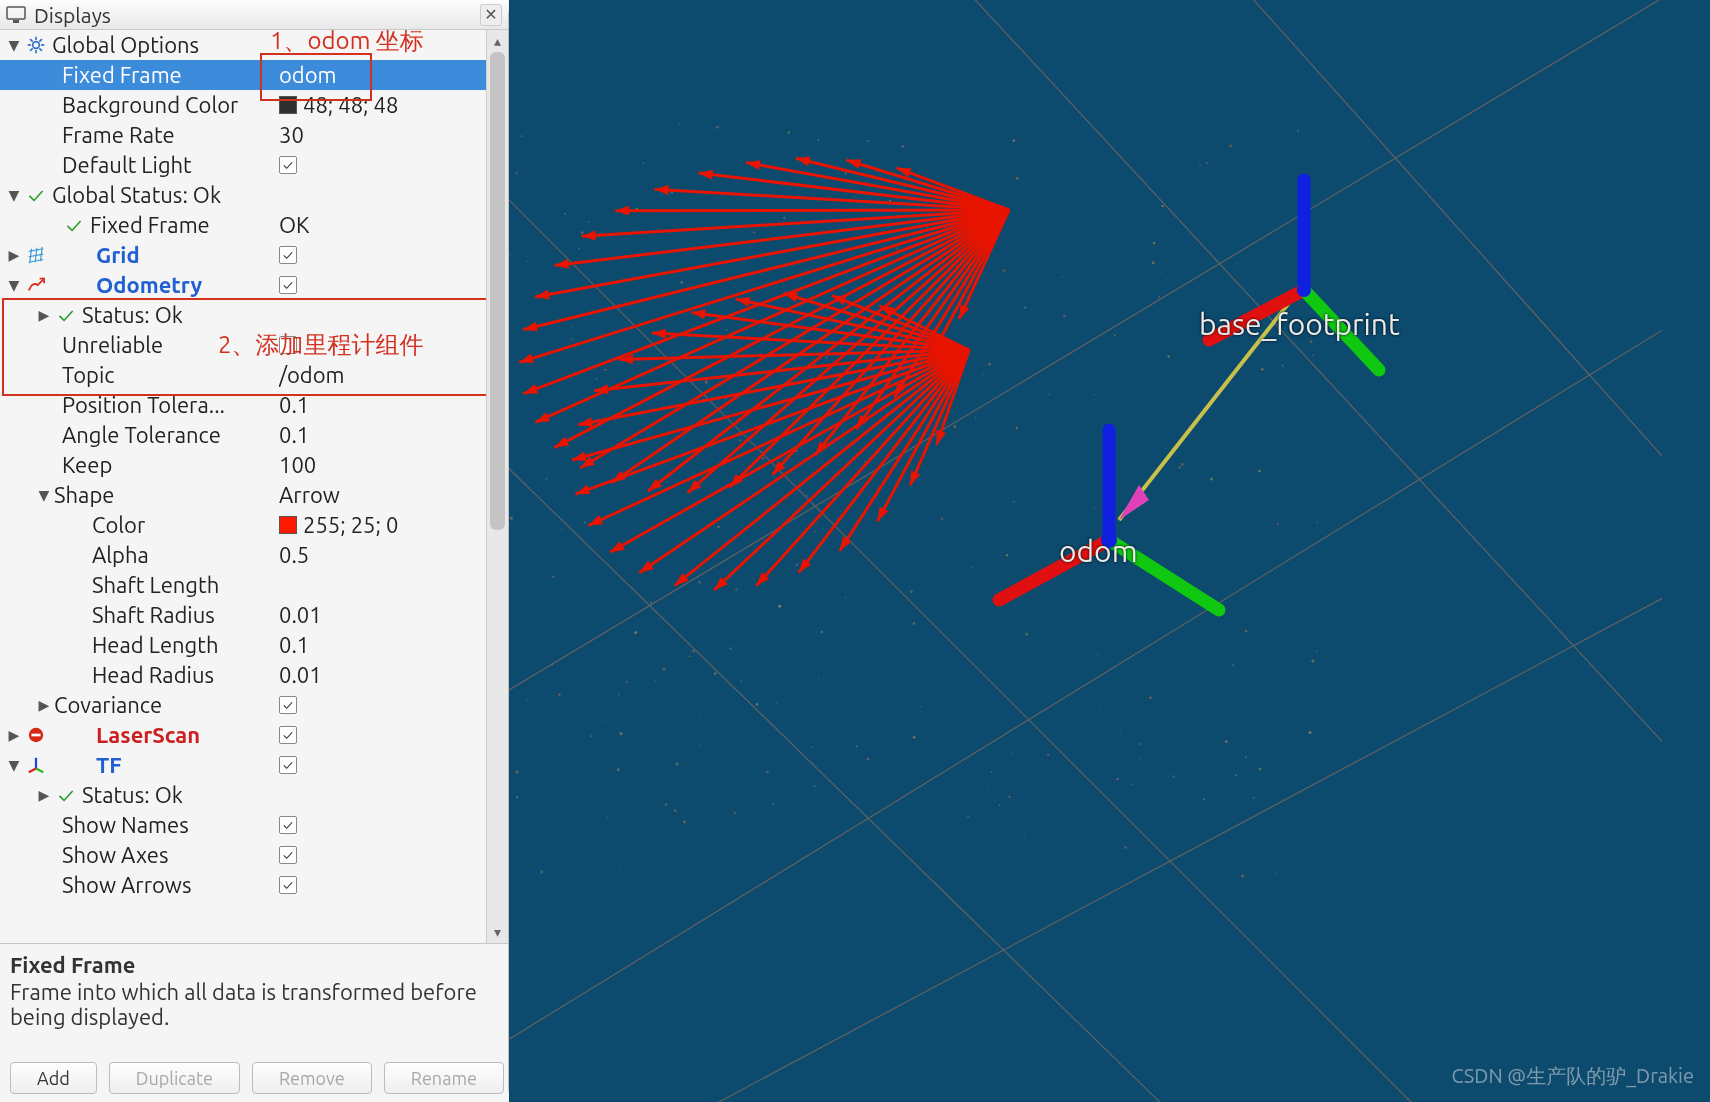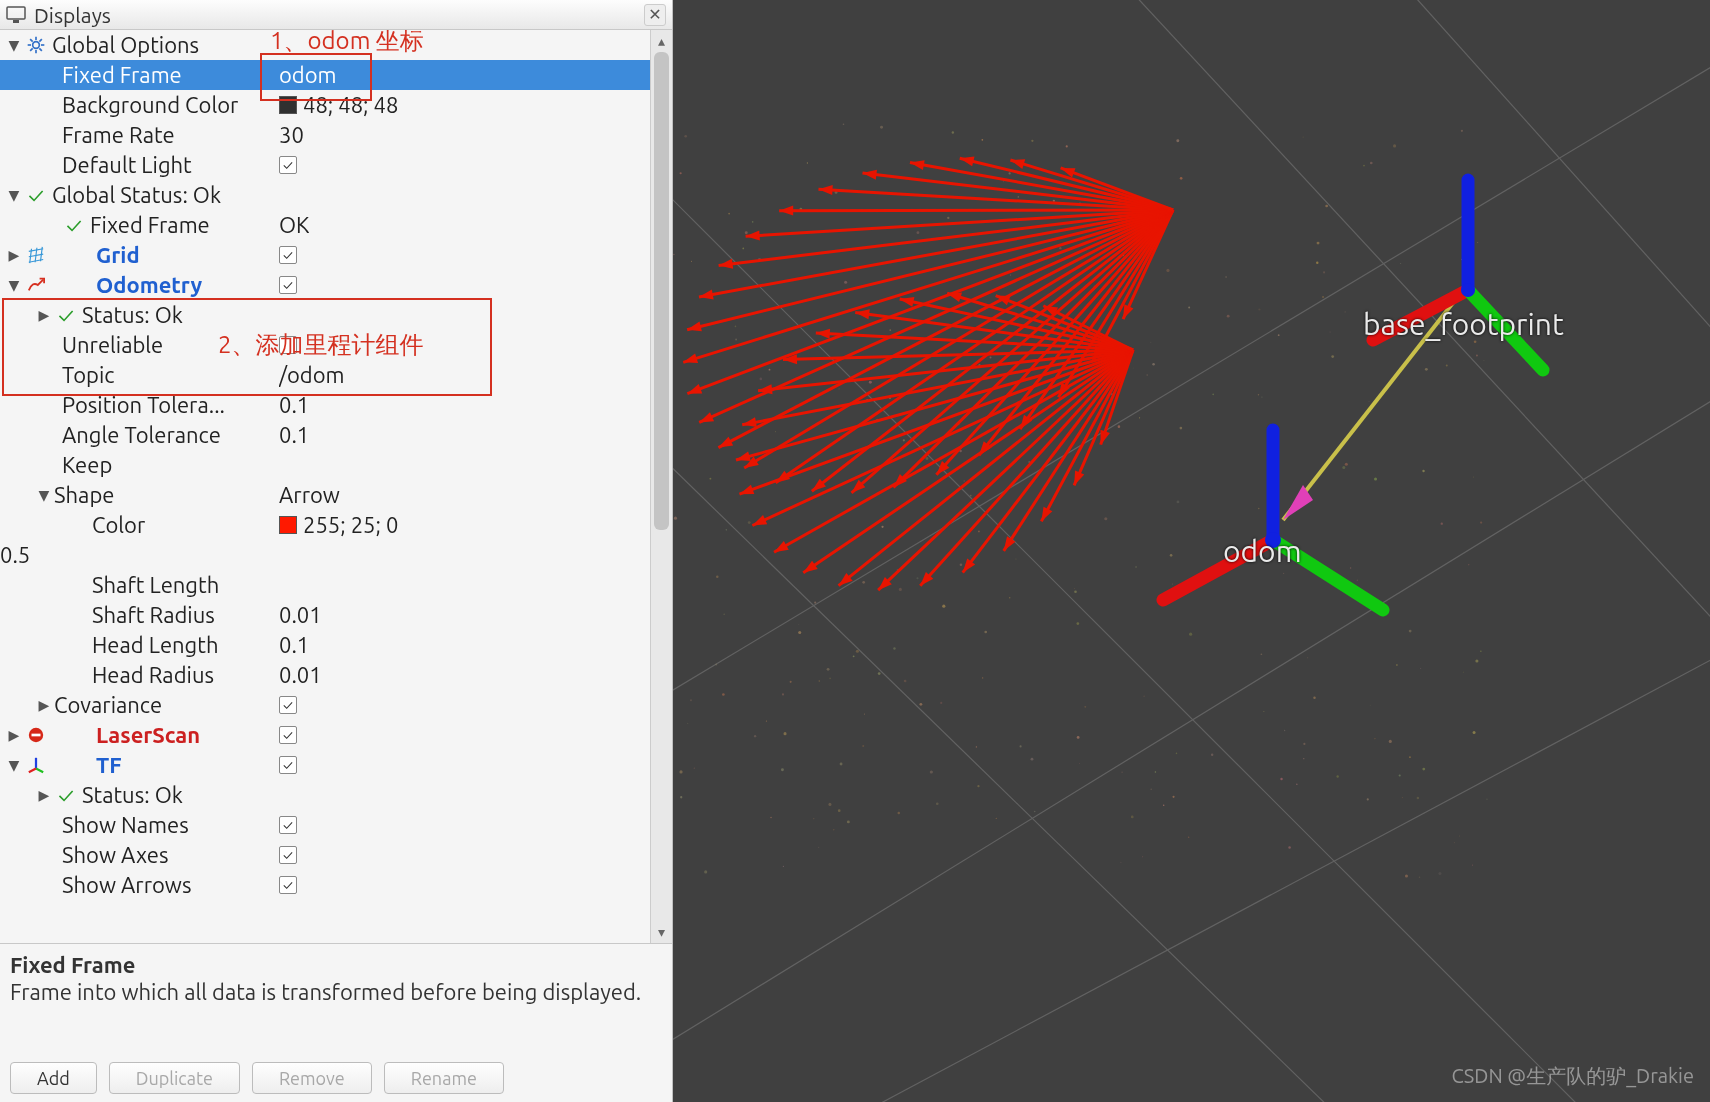--- a/index.html
+++ b/index.html
@@ -1,18 +1,18 @@
 <!DOCTYPE html>
 <html><head>
 <meta charset="utf-8">
 <style>
 *{box-sizing:border-box;margin:0;padding:0;font-family:"Ubuntu","DejaVu Sans",sans-serif;}
 html,body{width:1710px;height:1102px;overflow:hidden;background:#f0f0f0;}
 .app{display:flex;width:100%;height:100%;}
-.panel{width:673px;height:100%;display:flex;flex-direction:column;background:#f5f5f5;border-right:1px solid #c0c0c0;}
+.panel{width:509px;height:100%;display:flex;flex-direction:column;background:#f5f5f5;border-right:1px solid #c0c0c0;border-radius:15px;}
 .titlebar{height:30px;background:linear-gradient(#fdfdfd,#e8e8e8);border-bottom:1px solid #c8c8c8;display:flex;align-items:center;padding:0 6px;font-size:21px;color:#333;}
 .titlebar .close{margin-left:auto;width:22px;height:22px;display:flex;align-items:center;justify-content:center;color:#555;background:#eee;border:1px solid #ccc;border-radius:3px;font-size:16px;}
 .titlebar .ticon{margin-right:8px;display:inline-flex;}
 .tree-wrap{flex:1;display:flex;overflow:hidden;border-bottom:1px solid #c8c8c8;}
 .tree{flex:1;overflow:auto;font-size:22px;line-height:30px;color:#222;}
 .scrollbar{width:22px;background:#e8e8e8;display:flex;flex-direction:column;align-items:center;border-left:1px solid #ccc;}
 .scrollbar .arrow{height:22px;width:100%;display:flex;align-items:center;justify-content:center;color:#666;font-size:14px;}
 .scrollbar .track{flex:1;width:100%;position:relative;}
 .scrollbar .thumb{position:absolute;left:3px;right:3px;top:0;height:55%;background:#c4c4c4;border-radius:6px;}
 .row{display:flex;align-items:center;height:30px;white-space:nowrap;}
@@ -29,21 +29,21 @@
 .check{width:18px;height:18px;border:1.5px solid #888;border-radius:2px;display:inline-flex;align-items:center;justify-content:center;background:#fff;color:#333;font-size:14px;line-height:1;}
 .swatch{width:18px;height:18px;border:1px solid #555;display:inline-block;margin-right:6px;flex:none;}
 .redbox{position:absolute;border:2px solid #d43020;pointer-events:none;}
 .annot{position:absolute;color:#d43020;font-size:24px;pointer-events:none;}
 .tree-container{position:relative;}
 .desc{padding:8px 10px;font-size:22px;color:#333;background:#f5f5f5;min-height:110px;}
 .desc .title{font-weight:600;margin-bottom:2px;}
 .btnbar{display:flex;gap:12px;padding:8px 10px;background:#f5f5f5;}
 .btn{flex:none;padding:5px 26px;font-size:18px;border:1px solid #bcbcbc;border-radius:4px;background:linear-gradient(#fefefe,#eee);color:#333;}
 .btn.dis{color:#a8a8a8;text-align:center;}
-.view3d{flex:1;position:relative;background:#404040;overflow:hidden;}
+.view3d{flex:1;position:relative;background:#0c4a6e;overflow:hidden;}
 .view3d svg{position:absolute;inset:0;}
 .framelabel{position:absolute;color:#eaeaea;font-size:30px;font-weight:400;text-shadow:0 0 3px #000;}
 .watermark{position:absolute;right:16px;bottom:12px;color:rgba(220,220,220,0.55);font-size:20px;}
 </style>
 </head>
 <body>
 
 <div class="app">
 
   <div class="panel">
@@ -240,20 +240,23 @@
         <div class="cell2">
               <span class="lbl">0.1</span>
             </div>
       </div>
 
       <div class="row">
         <div class="cell1">
               <span class="indent" style="width:62px"></span>
               <span class="lbl">Keep</span>
             </div>
+        <div class="cell2">
+              <span class="lbl">100</span>
+            </div>
       </div>
 
       <div class="row">
         <div class="cell1">
               <span class="indent" style="width:34px"></span>
               <span class="tw">▼</span>
               <span class="lbl">Shape</span>
             </div>
         <div class="cell2">
               <span class="lbl">Arrow</span>
@@ -265,20 +268,24 @@
               <span class="indent" style="width:92px"></span>
               <span class="lbl">Color</span>
             </div>
         <div class="cell2">
               <span class="swatch" style="background:#ff1900"></span>
               <span class="lbl">255; 25; 0</span>
             </div>
       </div>
 
       <div class="row">
+        <div class="cell1">
+              <span class="indent" style="width:92px"></span>
+              <span class="lbl">Alpha</span>
+            </div>
         <div class="cell2">
               <span class="lbl">0.5</span>
             </div>
       </div>
 
       <div class="row">
         <div class="cell1">
               <span class="indent" style="width:92px"></span>
               <span class="lbl">Shaft Length</span>
             </div>

